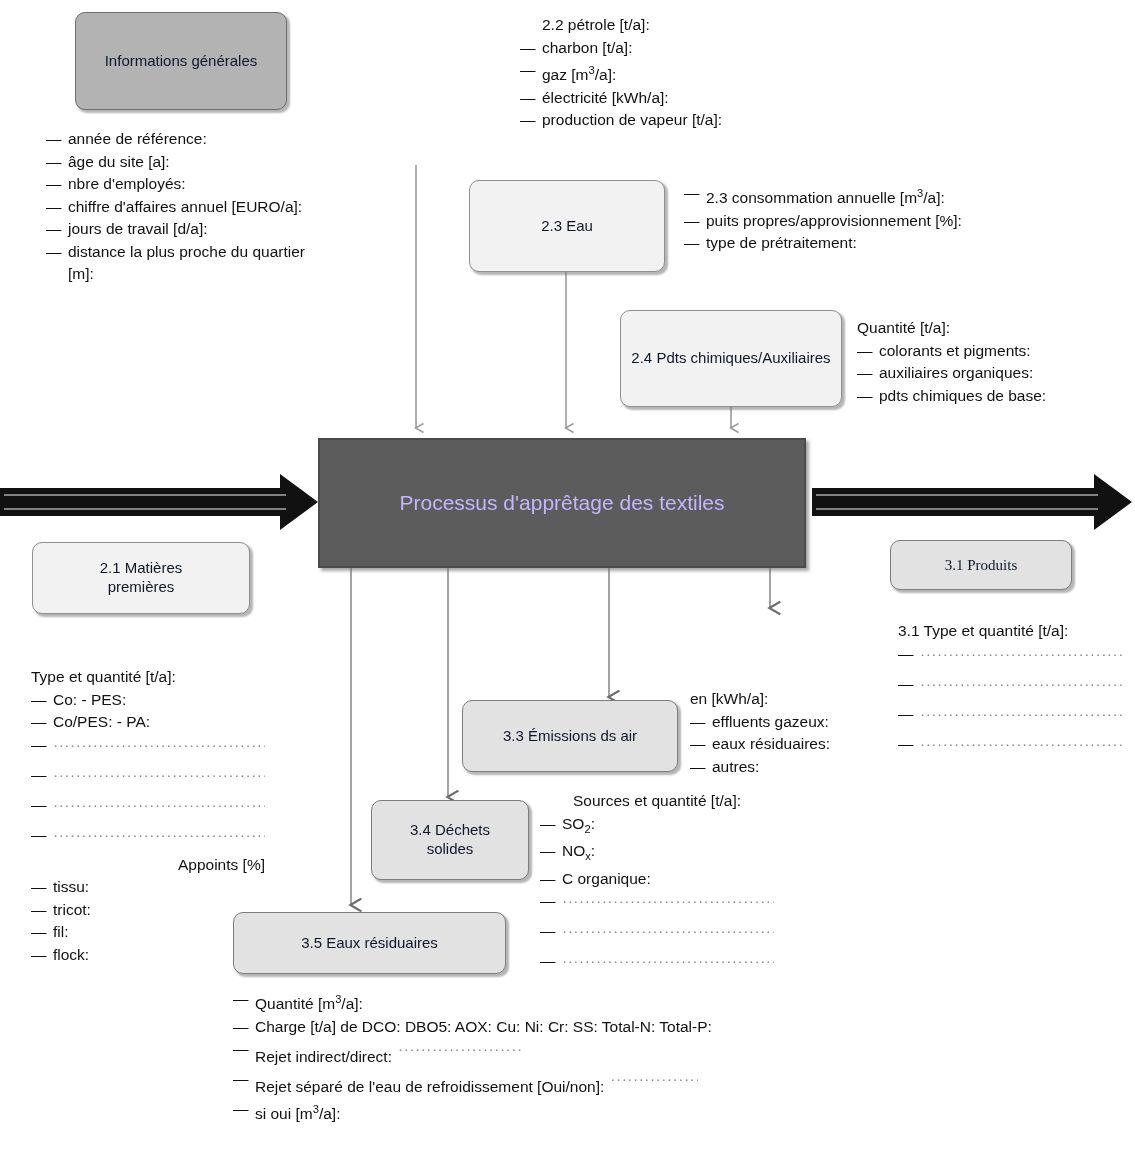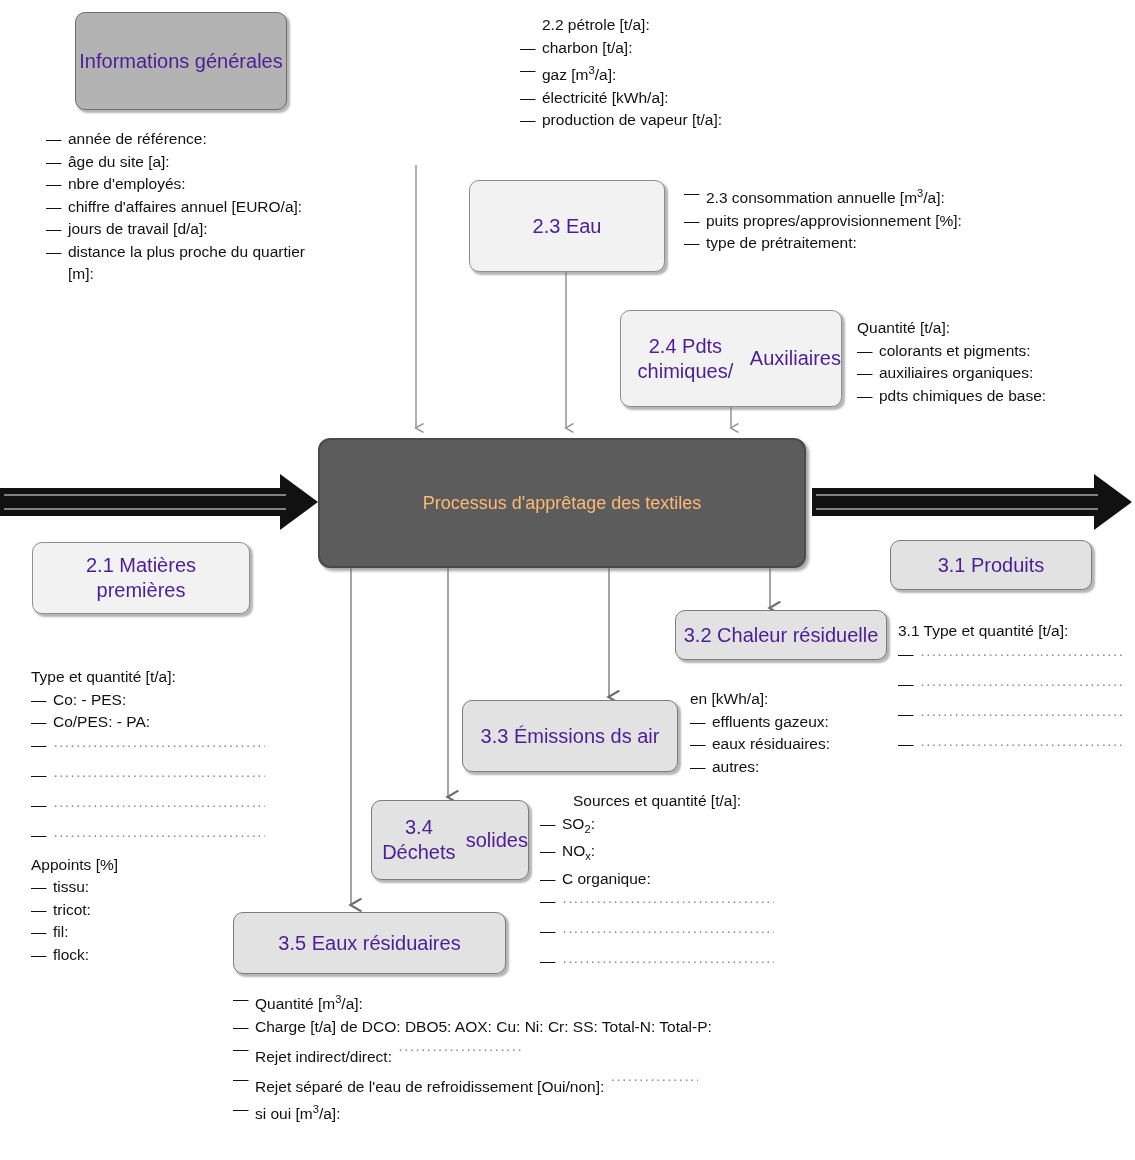--- a/index.html
+++ b/index.html
@@ -22,38 +22,38 @@
     position: absolute;
     box-sizing: border-box;
     border-radius: 10px;
     border: 1.5px solid #8f8f8f;
     background: #f2f2f2;
     box-shadow: 2.5px 2.5px 2px rgba(120,120,120,0.55);
     display: flex;
     align-items: center;
     justify-content: center;
     text-align: center;
-    font-size: 20px;
+    font-size: 15px;
     line-height: 1.25;
-    color: #4c1d95;
+    color: #0f172a;
   }
   .box.shade-mid {
     background: #e2e2e2;
     border-color: #7d7d7d;
   }
   .box.shade-grey {
     background: #b3b3b3;
     border-color: #6e6e6e;
   }
   .box.shade-dark {
     background: #5c5c5c;
     border: 2px solid #4a4a4a;
-    color: #fdba74;
-    border-radius: 12px;
-    font-size: 18px;
+    color: #c4b5fd;
+    border-radius: 0;
+    font-size: 21px;
     box-shadow: 3px 3px 3px rgba(110,110,110,0.6);
   }
   .txt {
     position: absolute;
     font-size: 15.5px;
     line-height: 22.5px;
     color: #111111;
     white-space: nowrap;
   }
   .txt.wrapped { white-space: normal; }
@@ -139,33 +139,30 @@
 
   <div class="box shade-dark" style="left:318px; top:438px; width:488px; height:130px;">
     <span>Processus d'apprêtage des textiles</span>
   </div>
 
   <div class="box" style="left:32px; top:542px; width:218px; height:72px; flex-direction:column;">
     <span>2.1 Matières</span>
     <span>premières</span>
   </div>
 
-  <div class="box shade-mid" style="left:890px; top:540px; width:202px; height:50px;">
+  <div class="box shade-mid" style="left:890px; top:540px; width:182px; height:50px;font-family:Liberation Serif, serif;">
     <span>3.1 Produits</span>
   </div>
 
-  <div class="box shade-mid" style="left:675px; top:610px; width:212px; height:50px;">
-    <span>3.2 Chaleur résiduelle</span>
-  </div>
 
   <div class="box shade-mid" style="left:462px; top:700px; width:216px; height:72px;">
     <span>3.3 Émissions ds air</span>
   </div>
 
-  <div class="box shade-mid" style="left:371px; top:800px; width:158px; height:80px; ">
+  <div class="box shade-mid" style="left:371px; top:800px; width:158px; height:80px; flex-direction:column;">
     <span>3.4 Déchets</span>
     <span>solides</span>
   </div>
 
   <div class="box shade-mid" style="left:233px; top:912px; width:273px; height:62px;">
     <span>3.5  Eaux résiduaires</span>
   </div>
 
   <div class="txt wrapped" style="left:46px; top:128px; width:282px;">
     <span class="li"><span class="dash">—</span><span>année de référence:</span></span>
@@ -198,21 +195,21 @@
   </div>
 
   <div class="txt" style="left:31px; top:636px;">
     <span class="li" style="padding-left:0;margin-top:30px;">Type et quantité [t/a]:</span>
     <span class="li"><span class="dash">—</span><span>Co: - PES:</span></span>
     <span class="li"><span class="dash">—</span><span>Co/PES: - PA:</span></span>
     <span class="li"><span class="dash">—</span><span class="dots" style="width:212px;">·····································································</span></span>
     <span class="li"><span class="dash">—</span><span class="dots" style="width:212px;">·····································································</span></span>
     <span class="li"><span class="dash">—</span><span class="dots" style="width:212px;">·····································································</span></span>
     <span class="li"><span class="dash">—</span><span class="dots" style="width:212px;">·····································································</span></span>
-    <span class="li" style="padding-left:0;">Appoints [%]</span>
+    <span class="li" style="padding-left:0;text-align:right;">Appoints [%]</span>
     <span class="li"><span class="dash">—</span><span>tissu:</span></span>
     <span class="li"><span class="dash">—</span><span>tricot:</span></span>
     <span class="li"><span class="dash">—</span><span>fil:</span></span>
     <span class="li"><span class="dash">—</span><span>flock:</span></span>
   </div>
 
   <div class="txt" style="left:898px; top:620px;">
     <span class="li" style="padding-left:0;">3.1 Type et quantité [t/a]:</span>
     <span class="li"><span class="dash">—</span><span class="dots" style="width:204px;">································································</span></span>
     <span class="li"><span class="dash">—</span><span class="dots" style="width:204px;">································································</span></span>

